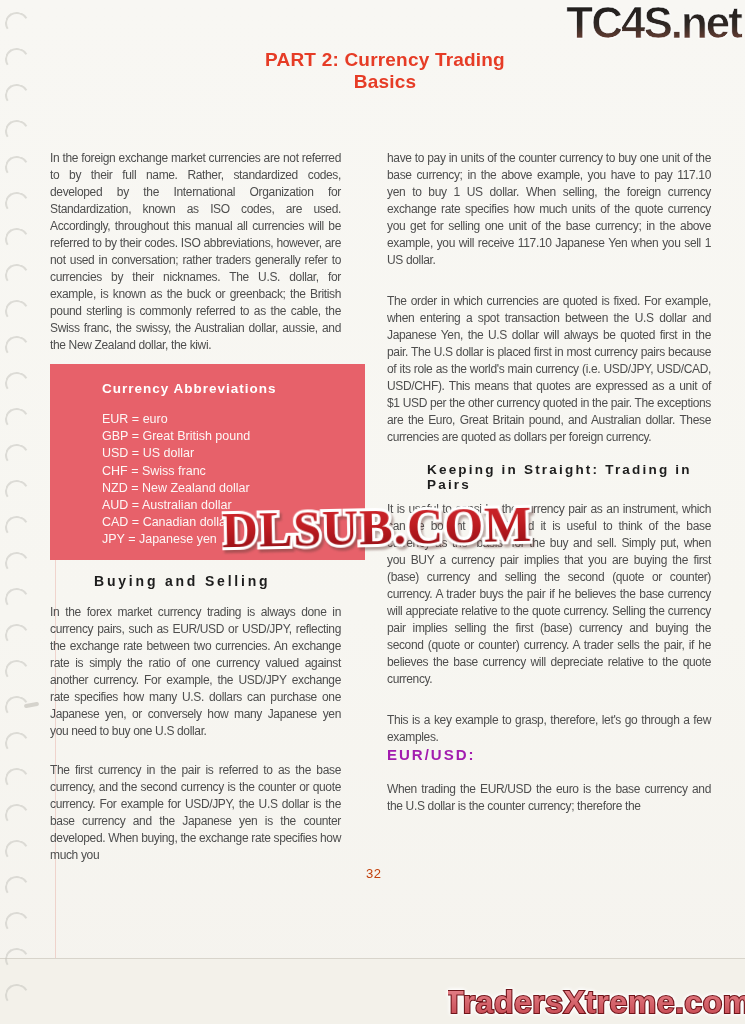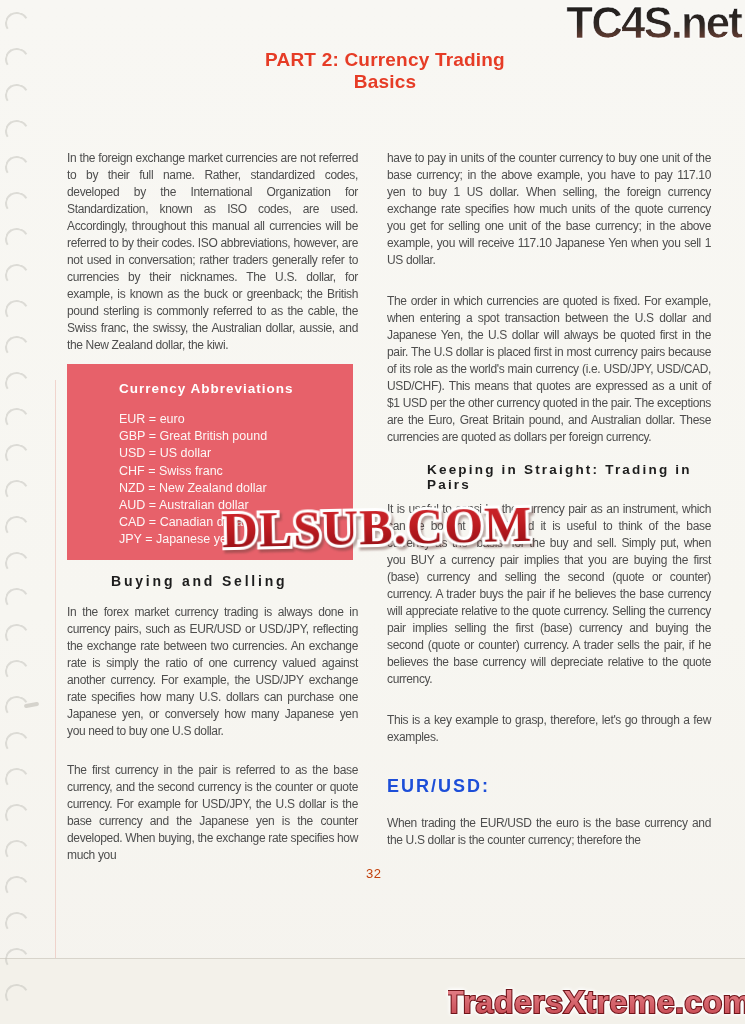--- a/index.html
+++ b/index.html
@@ -34,55 +34,55 @@
 
   
   .page-title {
     position:absolute; left:235px; top:49px; width:300px;
     text-align:center; font-size:19px; font-weight:bold;
     color:#e63c26; letter-spacing:.2px;
   }
 
   
   .col { position:absolute; top:150px; }
-  .col-left  { left:67px;  width:291px; }
+  .col-left  { left:50px;  width:291px; }
   .col-right { left:387px; width:324px; }
 
   .body-par {
     font-size:12px; line-height:17px; letter-spacing:-.35px;
     color:#4e4e4e; text-align:justify; margin:0;
   }
 
   .section-heading {
     font-size:14px; font-weight:bold; color:#1d1d1d;
     letter-spacing:2.8px; margin:0;
   }
 
   
   .abbrev-box {
     box-sizing:border-box;
     margin-top:10px;
-    width:286px; height:196px;
+    width:315px; height:196px;
     padding:17px 12px 0 52px;
     background:#e7616a;
     overflow:hidden;
   }
   .abbrev-title { font-size:13.5px; font-weight:bold; letter-spacing:1px; color:#ffffff; margin:0; }
   .abbrev-list { list-style:none; margin:15px 0 0 0; padding:0; }
   .abbrev-list li { font-size:12.5px; line-height:17.2px; letter-spacing:0; color:#fdf7f6; }
 
   .lc-heading { margin-top:13px;padding-left:44px; }
   .lc-para1 { margin-top:15px; }
   .lc-para2 { margin-top:22px; }
 
   .rc-para2 { margin-top:24px; }
   .rc-keeping { margin-top:16px; font-size:13.5px; letter-spacing:2.2px;padding-left:40px; }
   .rc-para3 { margin-top:9px; }
   .rc-para4 { margin-top:24px; }
-  .rc-eurusd { margin-top:30px; color:#1d4ed8; letter-spacing:2px; font-size:18px; }
+  .rc-eurusd { color:#a21caf; letter-spacing:2px; font-size:15px; }
   .rc-para5 { margin-top:18px; }
 
   .page-number {
     position:absolute; left:366px; top:866px;
     font-size:13px; color:#c2410c; letter-spacing:.5px;
   }
 
   
   .wm-top { position:absolute; top:-3px; right:0; z-index:5;
             filter:drop-shadow(0 0 1px rgba(255,255,255,.9)); }

